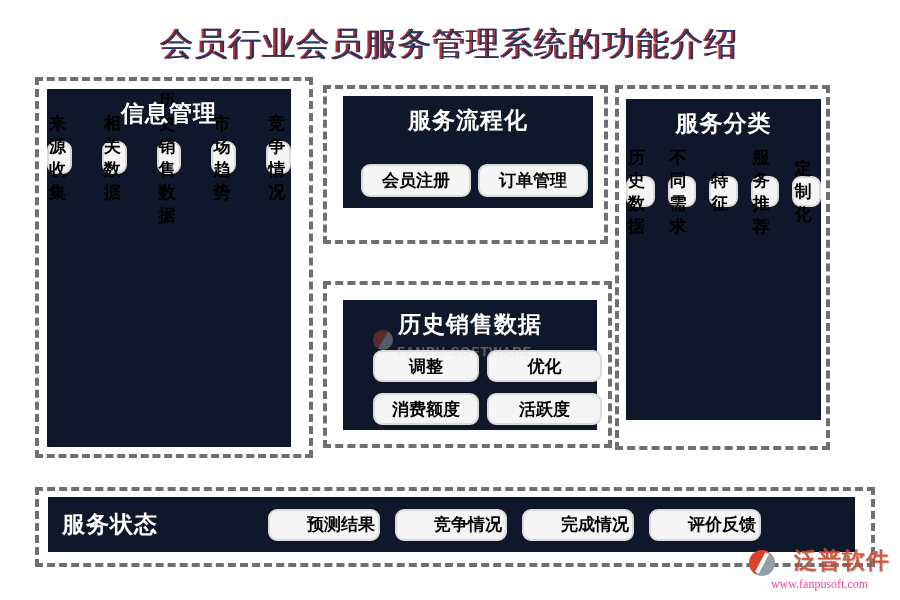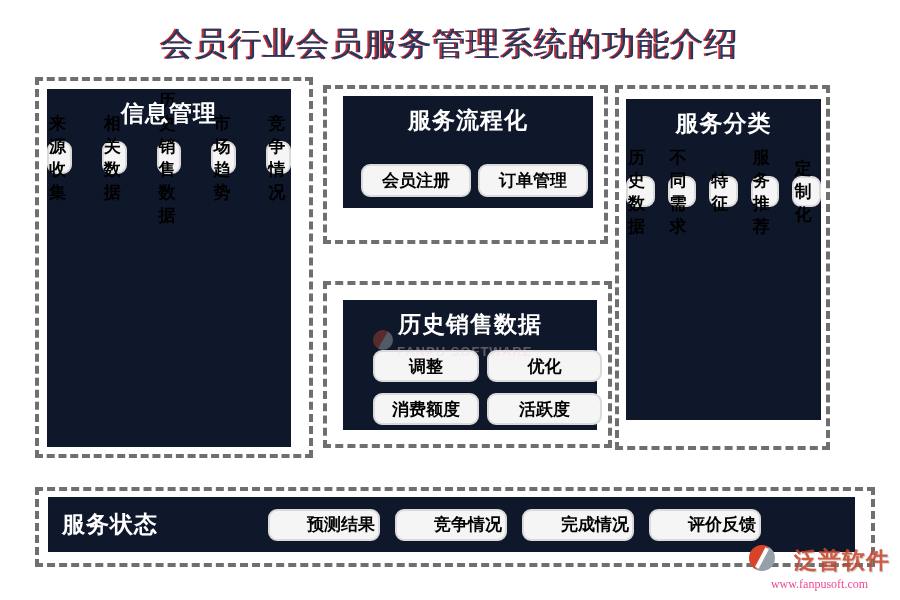--- a/index.html
+++ b/index.html
@@ -125,21 +125,21 @@
   }
 
   
   .logo {
     position: absolute;
     right: 10px;
     bottom: 8px;
     text-align: center;
     z-index: 2;
   }
-  .logo-row { display: flex; align-items: flex-start; gap: 19px; }
+  .logo-row { display: flex; align-items: flex-end; gap: 19px; }
   .logo-icon {
     width: 26px; height: 26px;
     border-radius: 50%;
     background: linear-gradient(120deg, #D8432A 46%, #97A0A8 54%);
     position: relative;
     display: inline-block;
     flex: 0 0 auto;
   }
   .logo-icon::after {
     content: "";

